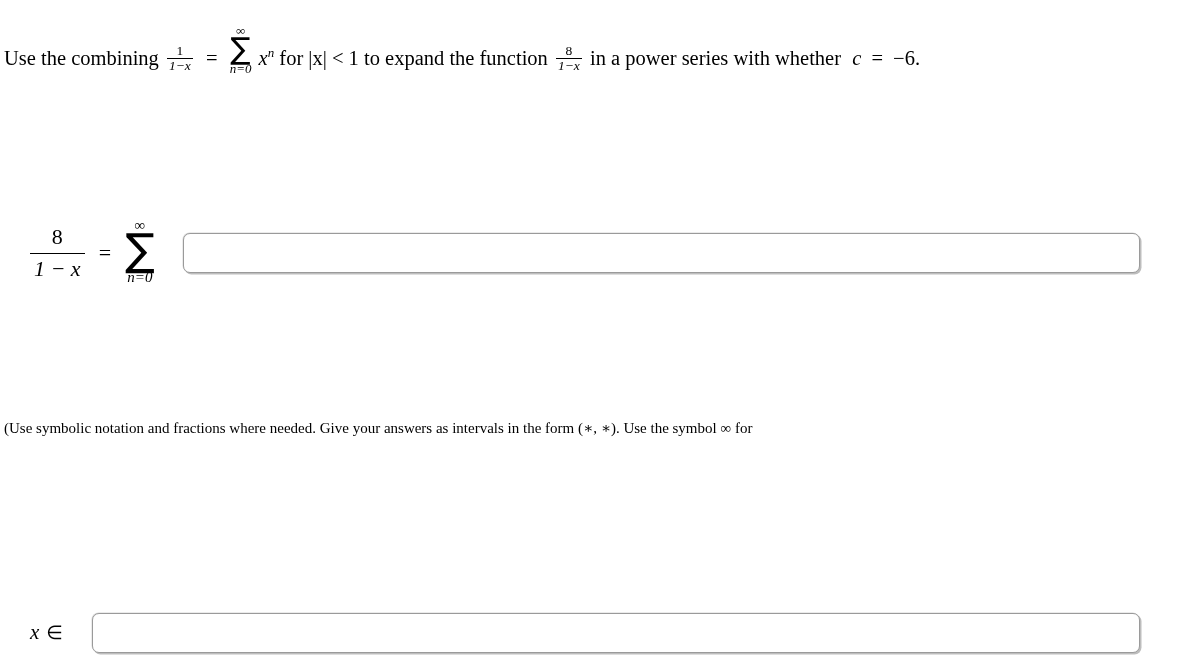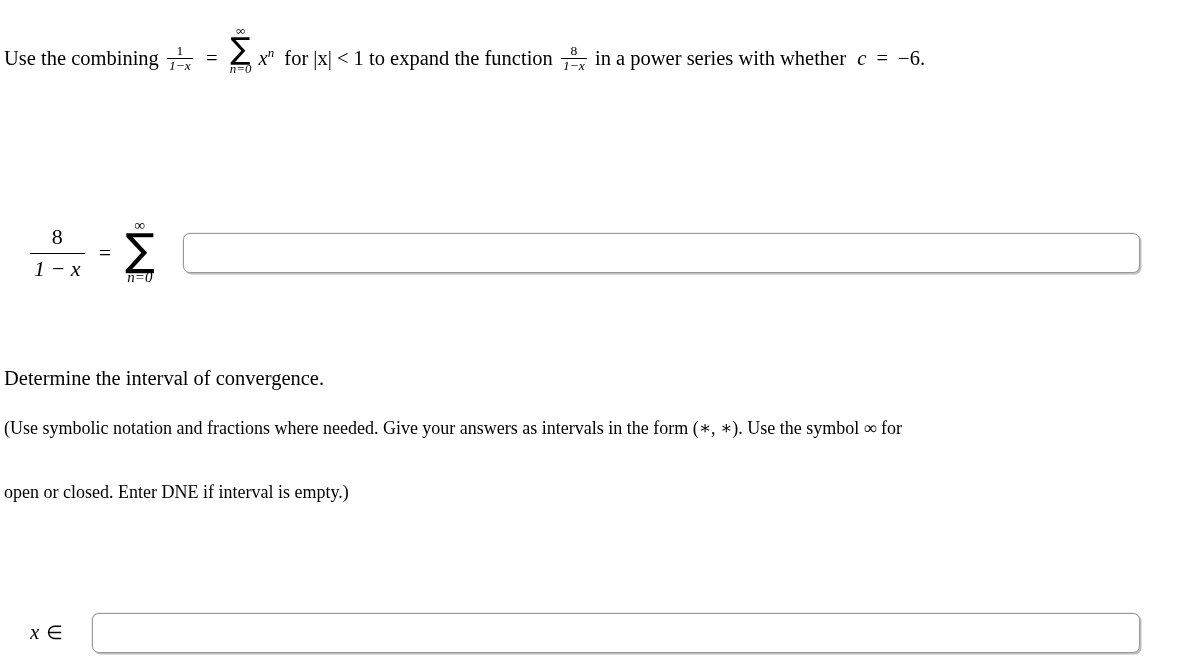--- a/index.html
+++ b/index.html
@@ -25,21 +25,21 @@
 
   
   .prompt-line {
     position: absolute;
     font-size: 20.5px;
     line-height: 1.0;
     white-space: nowrap;
   }
   .para {
     position: absolute;
-    font-size: 18px;
+    font-size: 15px;
     line-height: 32px;
   }
 
   
   .math {
     font-family: "Liberation Serif", "DejaVu Serif", serif;
   }
   .mi {
     font-style: italic;
   }
@@ -211,21 +211,21 @@
     <span class="math op" style="margin:0 5px;">=</span>
 
     <span class="sum-inline math">
       <span class="lim-top">∞</span>
       <span class="sigma">∑</span>
       <span class="lim-bot">n=0</span>
     </span>
 
     <span class="math mi">x</span><sup class="math mi" style="font-size:13px;">n</sup>
 
-    <span style="margin-left:5px;">for |x| &lt; 1 to expand the function</span>
+    <span style="">for |x| &lt; 1 to expand the function</span>
 
     <span class="math frac-inline">
       <span class="num">8</span>
       <span class="den mi">1−x</span>
     </span>
 
     <span>in a power series with whether</span>
     <span class="math mi" style="margin-left:6px;">c</span>
     <span class="math op" style="margin:0 5px;">=</span>
     <span class="math op">−6.</span>
@@ -242,26 +242,24 @@
 
     <span class="sum-display math">
       <span class="lim-top">∞</span>
       <span class="sigma">∑</span>
       <span class="lim-bot">n=0</span>
     </span>
   </div>
 
   <input id="series-answer-input" class="answer-input" type="text" placeholder="" style="">
 
-  <div class="prompt-line" style="left:4px; top:368px;">Determine the interval of convergence.</div>
 
   <div class="para" style="left:4px; top:412px; width:1190px;">
     <span>(Use symbolic notation and fractions where needed. Give your answers as intervals in the form (∗, ∗). Use the symbol ∞ for</span><br>
     <br>
-    <span>open or closed. Enter DNE if interval is empty.)</span>
   </div>
 
   <div class="x-in-label math">
     <span class="mi">x</span><span class="inop">∈</span>
   </div>
 
   <input id="interval-answer-input" class="answer-input" type="text" placeholder="" style="">
 
 </div>
 

